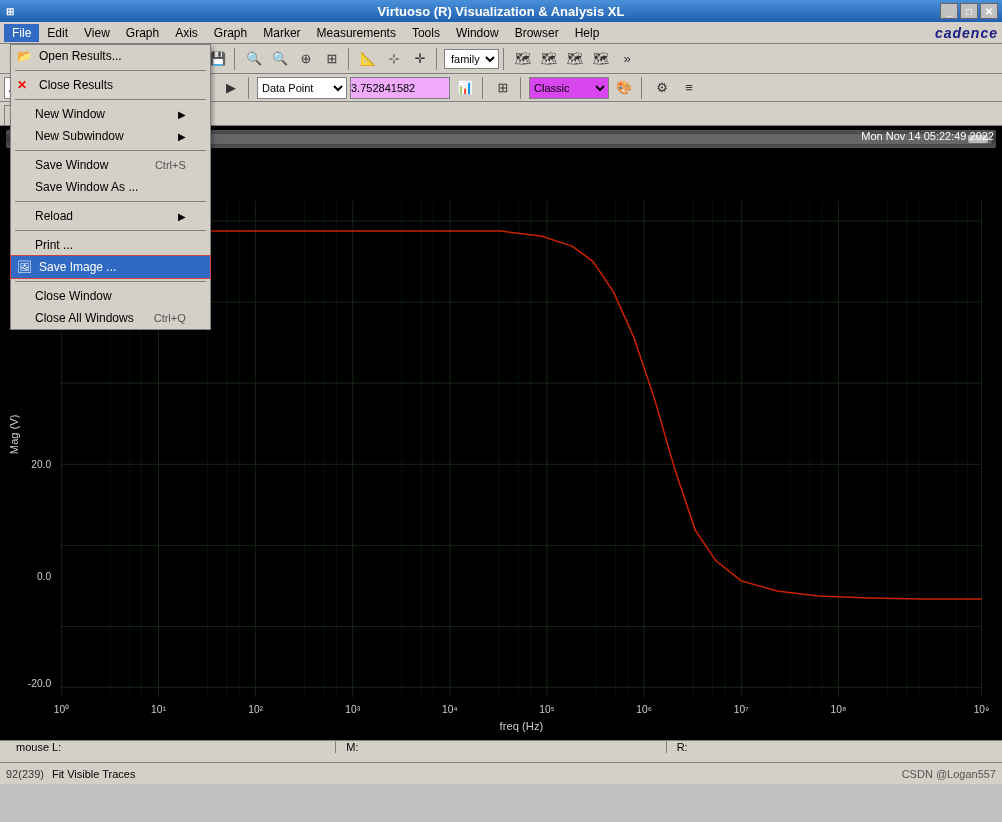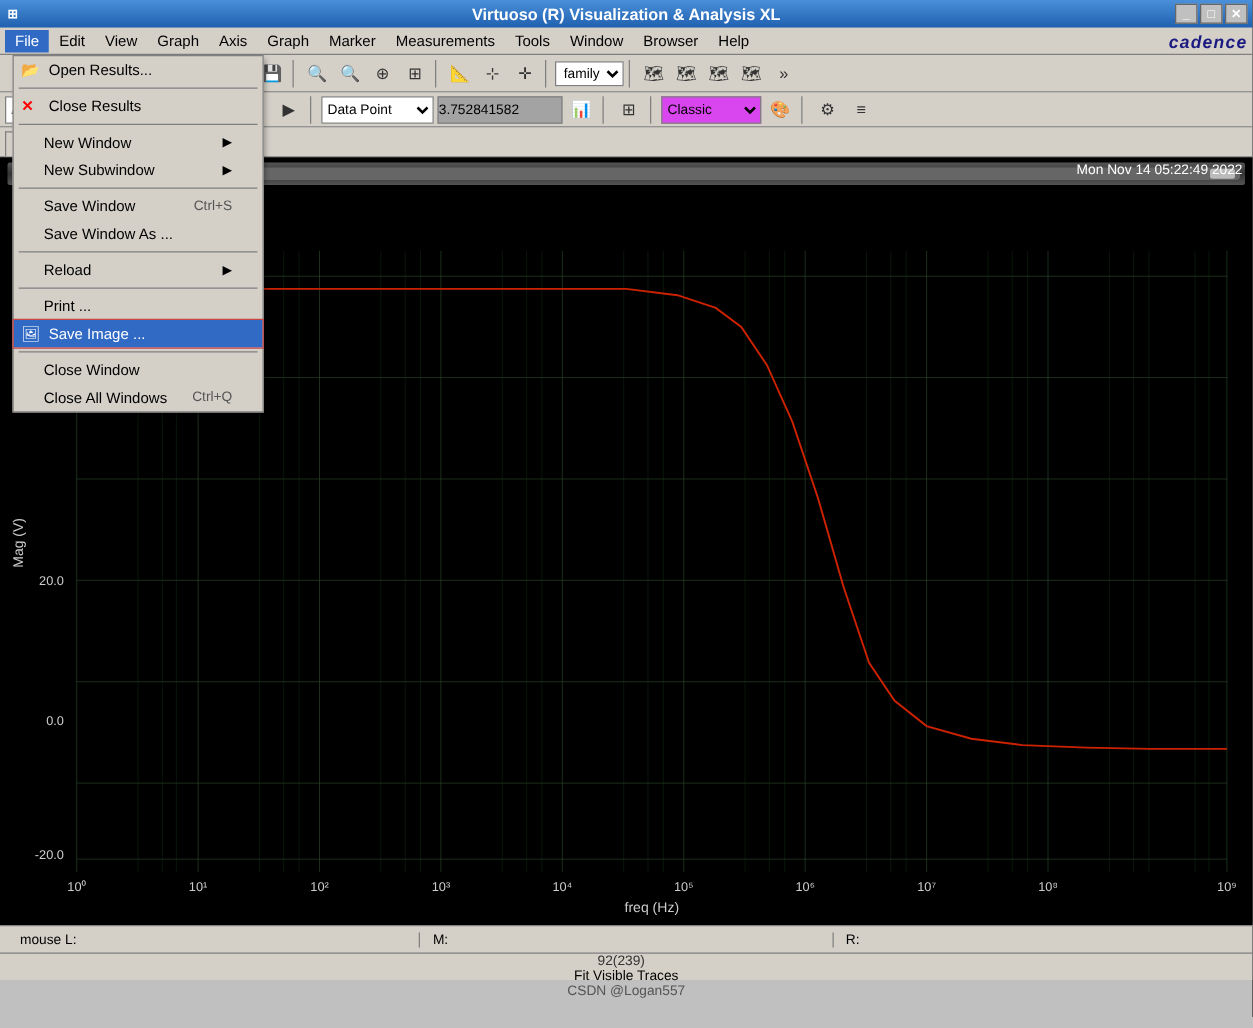--- a/index.html
+++ b/index.html
@@ -71,21 +71,21 @@
       display: flex;
       align-items: center;
       height: 28px;
       padding: 2px 4px;
       gap: 3px;
     }
     .analysis-select {
       height: 22px; font-size: 11px; background: white; border: 1px solid #808080; min-width: 120px;
     }
     .coord-input {
-      height: 22px; font-size: 11px; background: #a3a3a3; border: 1px solid #808080; width: 100px;
+      height: 22px; font-size: 11px; background: #f0abfc; border: 1px solid #808080; width: 100px;
     }
     .style-select {
       height: 22px; font-size: 11px; background: #d946ef; border: 1px solid #808080; min-width: 80px;
     }
 
     
     #tabbar {
       background: #d4d0c8;
       display: flex;
       align-items: flex-end;
@@ -161,38 +161,37 @@
     svg#plot-svg {
       width: 100%;
       height: 100%;
     }
 
     
     #statusbar {
       background: #d4d0c8;
       border-top: 1px solid #808080;
       display: flex;
-      align-items: center;
+      align-items: flex-start;
       height: 22px;
       padding: 0 6px;
       font-size: 11px;
     }
     #statusbar .status-section { flex: 1; padding: 0 10px; }
     #statusbar .status-section:not(:last-child) { border-right: 1px solid #808080; }
 
     
     #bottombar {
       background: #d4d0c8;
       border-top: 1px solid #808080;
       display: flex;
       align-items: center;
       height: 22px;
       padding: 0 6px;
       font-size: 11px;
-      flex-direction: column;
     }
 
     
     #file-menu-overlay {
       position: fixed;
       top: 44px;
       left: 10px;
       background: #d4d0c8;
       border: 1px solid #808080;
       box-shadow: 2px 2px 4px rgba(0,0,0,0.3);

